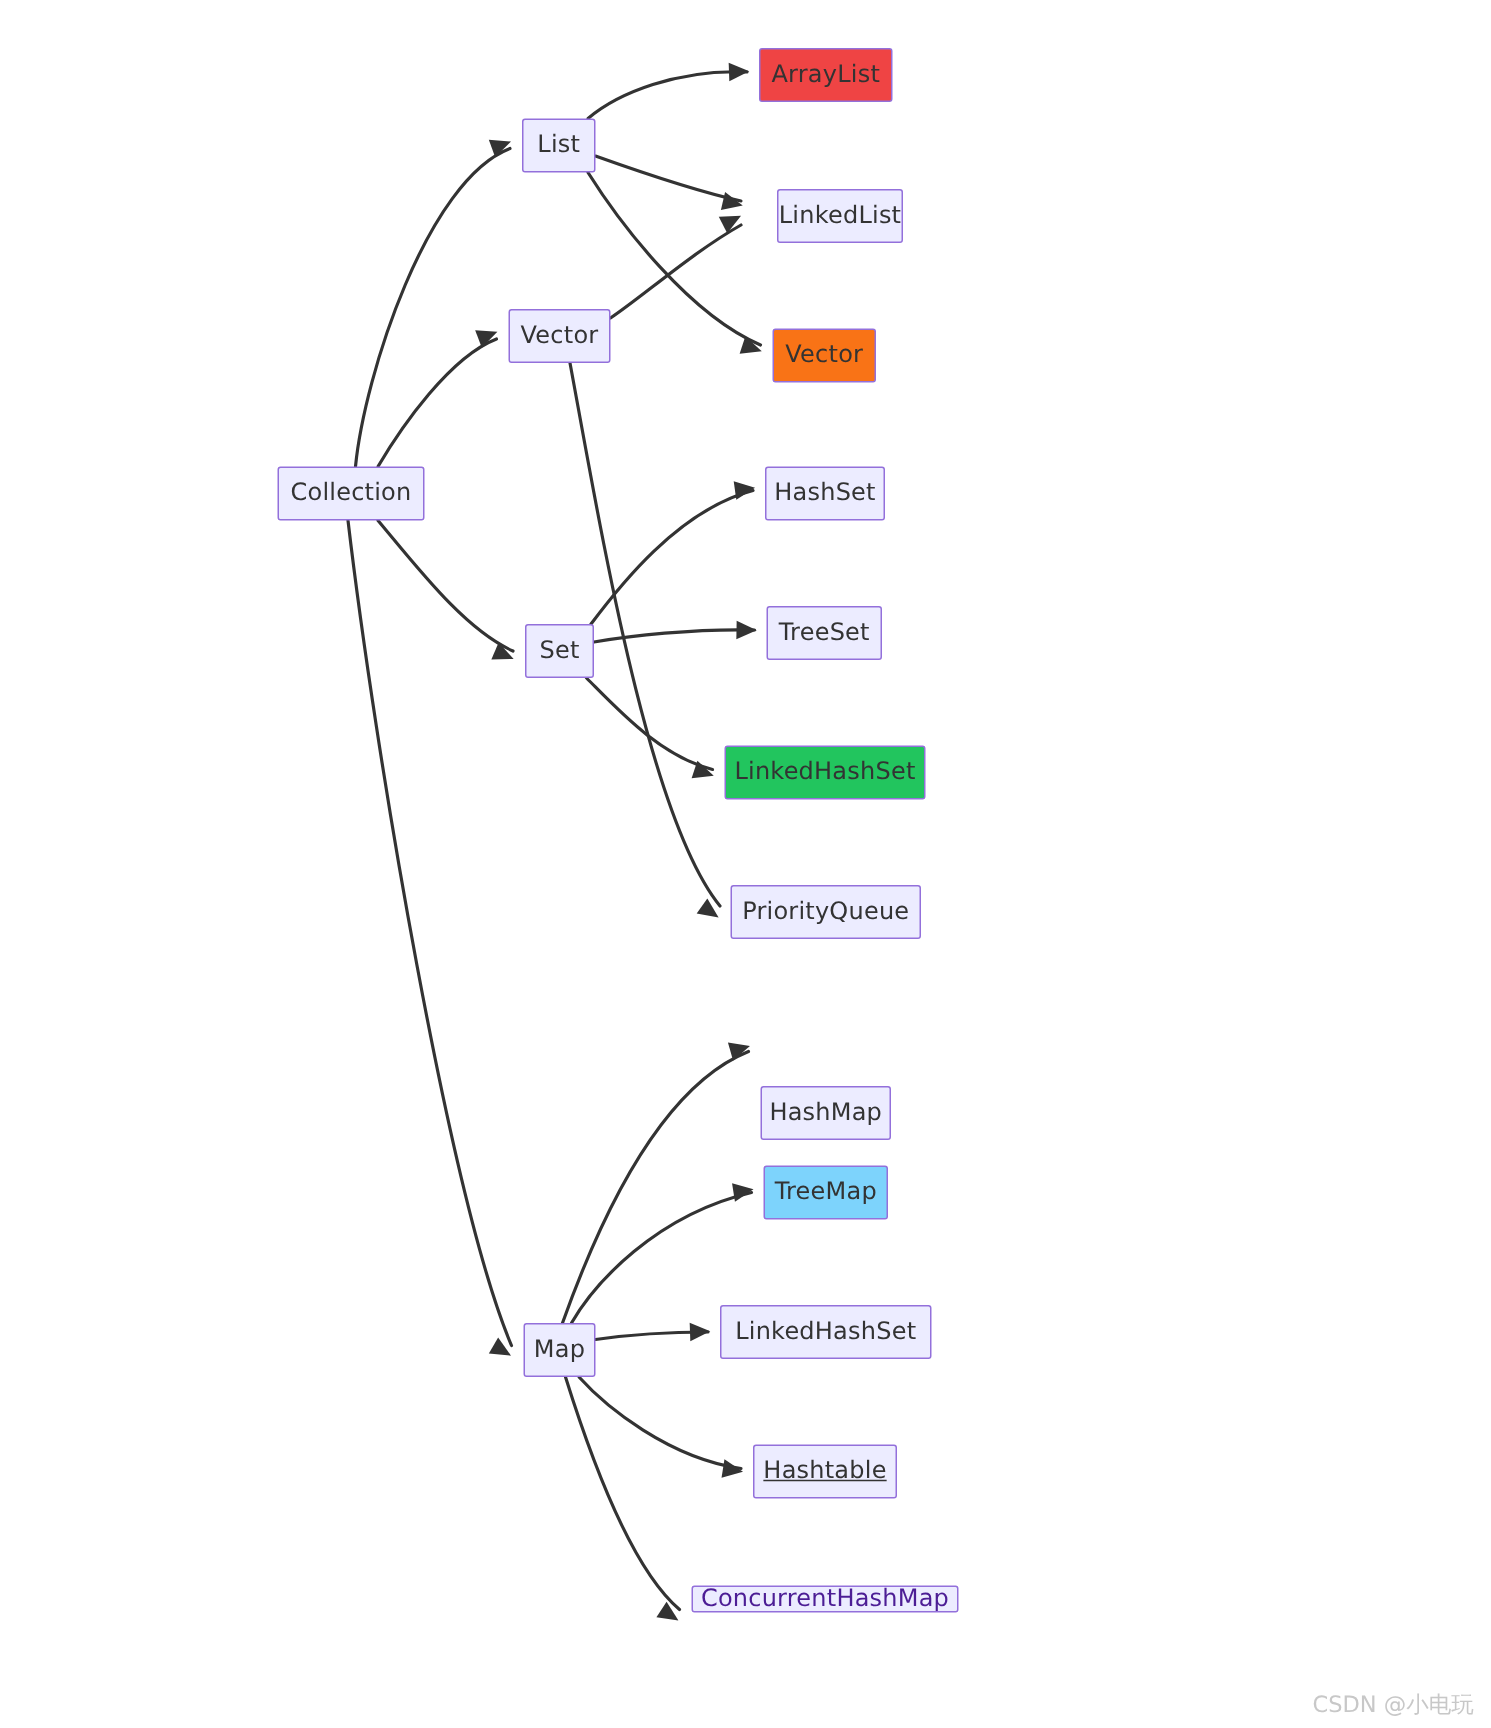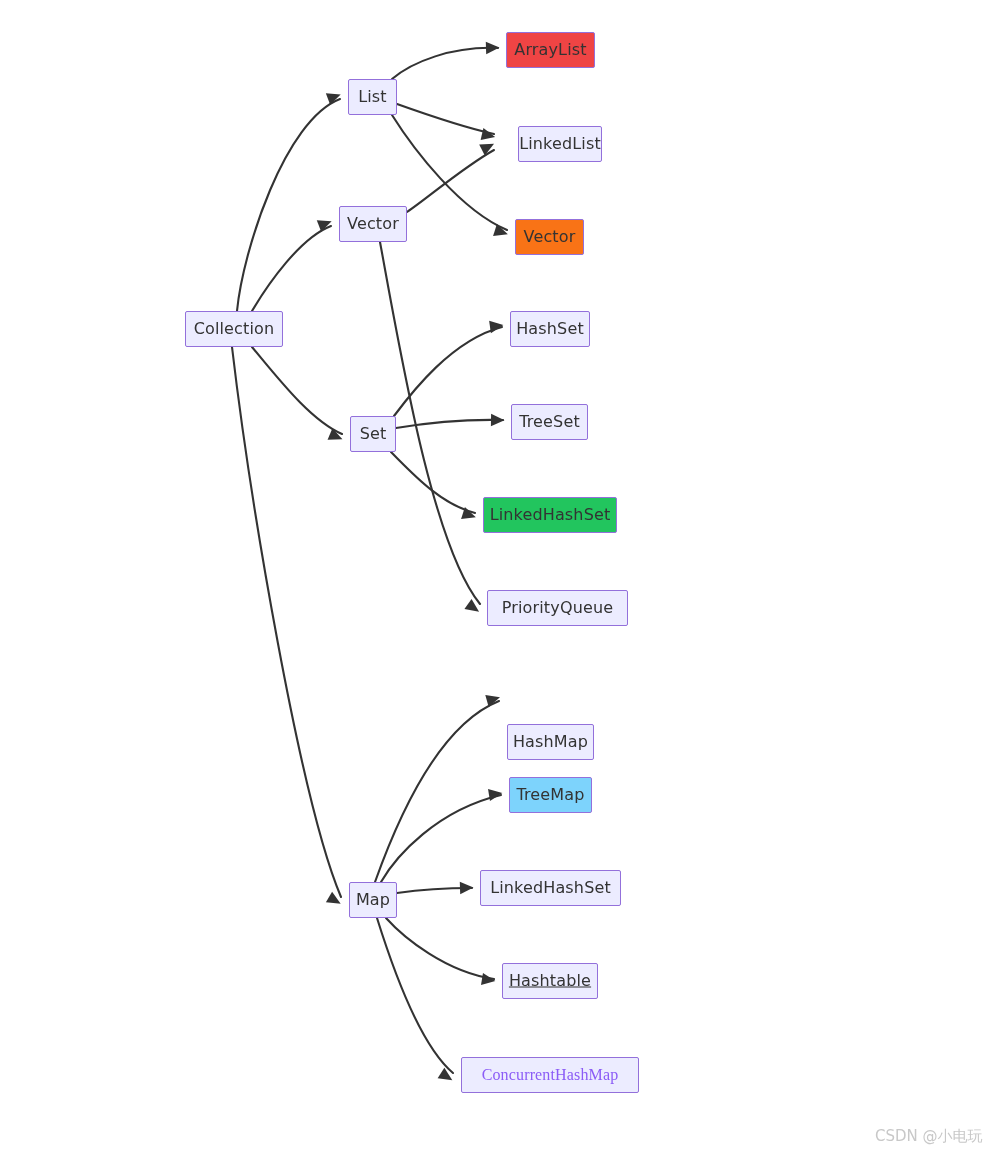--- a/index.html
+++ b/index.html
@@ -141,35 +141,35 @@
       </div>
       <div class="node-box" style="left: 510px; top: 311px; width: 80px; height: 36px; background: rgb(236, 236, 255); border-color: rgb(147, 112, 219); color: rgb(51, 51, 51);">
         <span class="node-label">HashSet</span>
       </div>
       <div class="node-box" style="left: 511px; top: 404px; width: 77px; height: 36px; background: rgb(236, 236, 255); border-color: rgb(147, 112, 219); color: rgb(51, 51, 51);">
         <span class="node-label">TreeSet</span>
       </div>
       <div class="node-box" style="left: 483px; top: 497px; width: 134px; height: 36px; background: #22c55e; border-color: rgb(147, 112, 219); color: rgb(51, 51, 51);">
         <span class="node-label">LinkedHashSet</span>
       </div>
-      <div class="node-box" style="left: 487px; top: 590px; width: 141px; height: 36px; background: rgb(236, 236, 255); border-color: rgb(147, 112, 219); color: rgb(51, 51, 51);">
+      <div class="node-box" style="left: 487px; top: 590px; width: 127px; height: 36px; background: rgb(236, 236, 255); border-color: rgb(147, 112, 219); color: rgb(51, 51, 51);">
         <span class="node-label">PriorityQueue</span>
       </div>
       <div class="node-box" style="left: 507px; top: 684px; width: 87px; height: 36px; background: rgb(236, 236, 255); border-color: rgb(147, 112, 219); color: rgb(51, 51, 51); margin-top: 40px;">
         <span class="node-label">HashMap</span>
       </div>
       <div class="node-box" style="left: 509px; top: 777px; width: 83px; height: 36px; background: #7dd3fc; border-color: rgb(147, 112, 219); color: rgb(51, 51, 51);">
         <span class="node-label">TreeMap</span>
       </div>
       <div class="node-box" style="left: 480px; top: 870px; width: 141px; height: 36px; background: rgb(236, 236, 255); border-color: rgb(147, 112, 219); color: rgb(51, 51, 51);">
         <span class="node-label">LinkedHashSet</span>
       </div>
       <div class="node-box" style="left: 502px; top: 963px; width: 96px; height: 36px; background: rgb(236, 236, 255); border-color: rgb(147, 112, 219); color: rgb(51, 51, 51); text-decoration: underline;">
         <span class="node-label">Hashtable</span>
       </div>
-      <div class="node-box" style="left: 461px; top: 1057px; width: 178px; height: 36px; background: rgb(236, 236, 255); border-color: rgb(147, 112, 219); color: #8b5cf6; font-family: Liberation Serif, serif;">
+      <div class="node-box" style="left: 461px; top: 1057px; width: 178px; height: 18px; background: rgb(236, 236, 255); border-color: rgb(147, 112, 219); color: #4c1d95;">
         <span class="node-label">ConcurrentHashMap</span>
       </div>
     </div>
 
   <div id="watermark" style="left: 875px; top: 1129px; color: rgb(200, 200, 200);">CSDN @小电玩</div>
 
 </div>
 
 </body></html>

